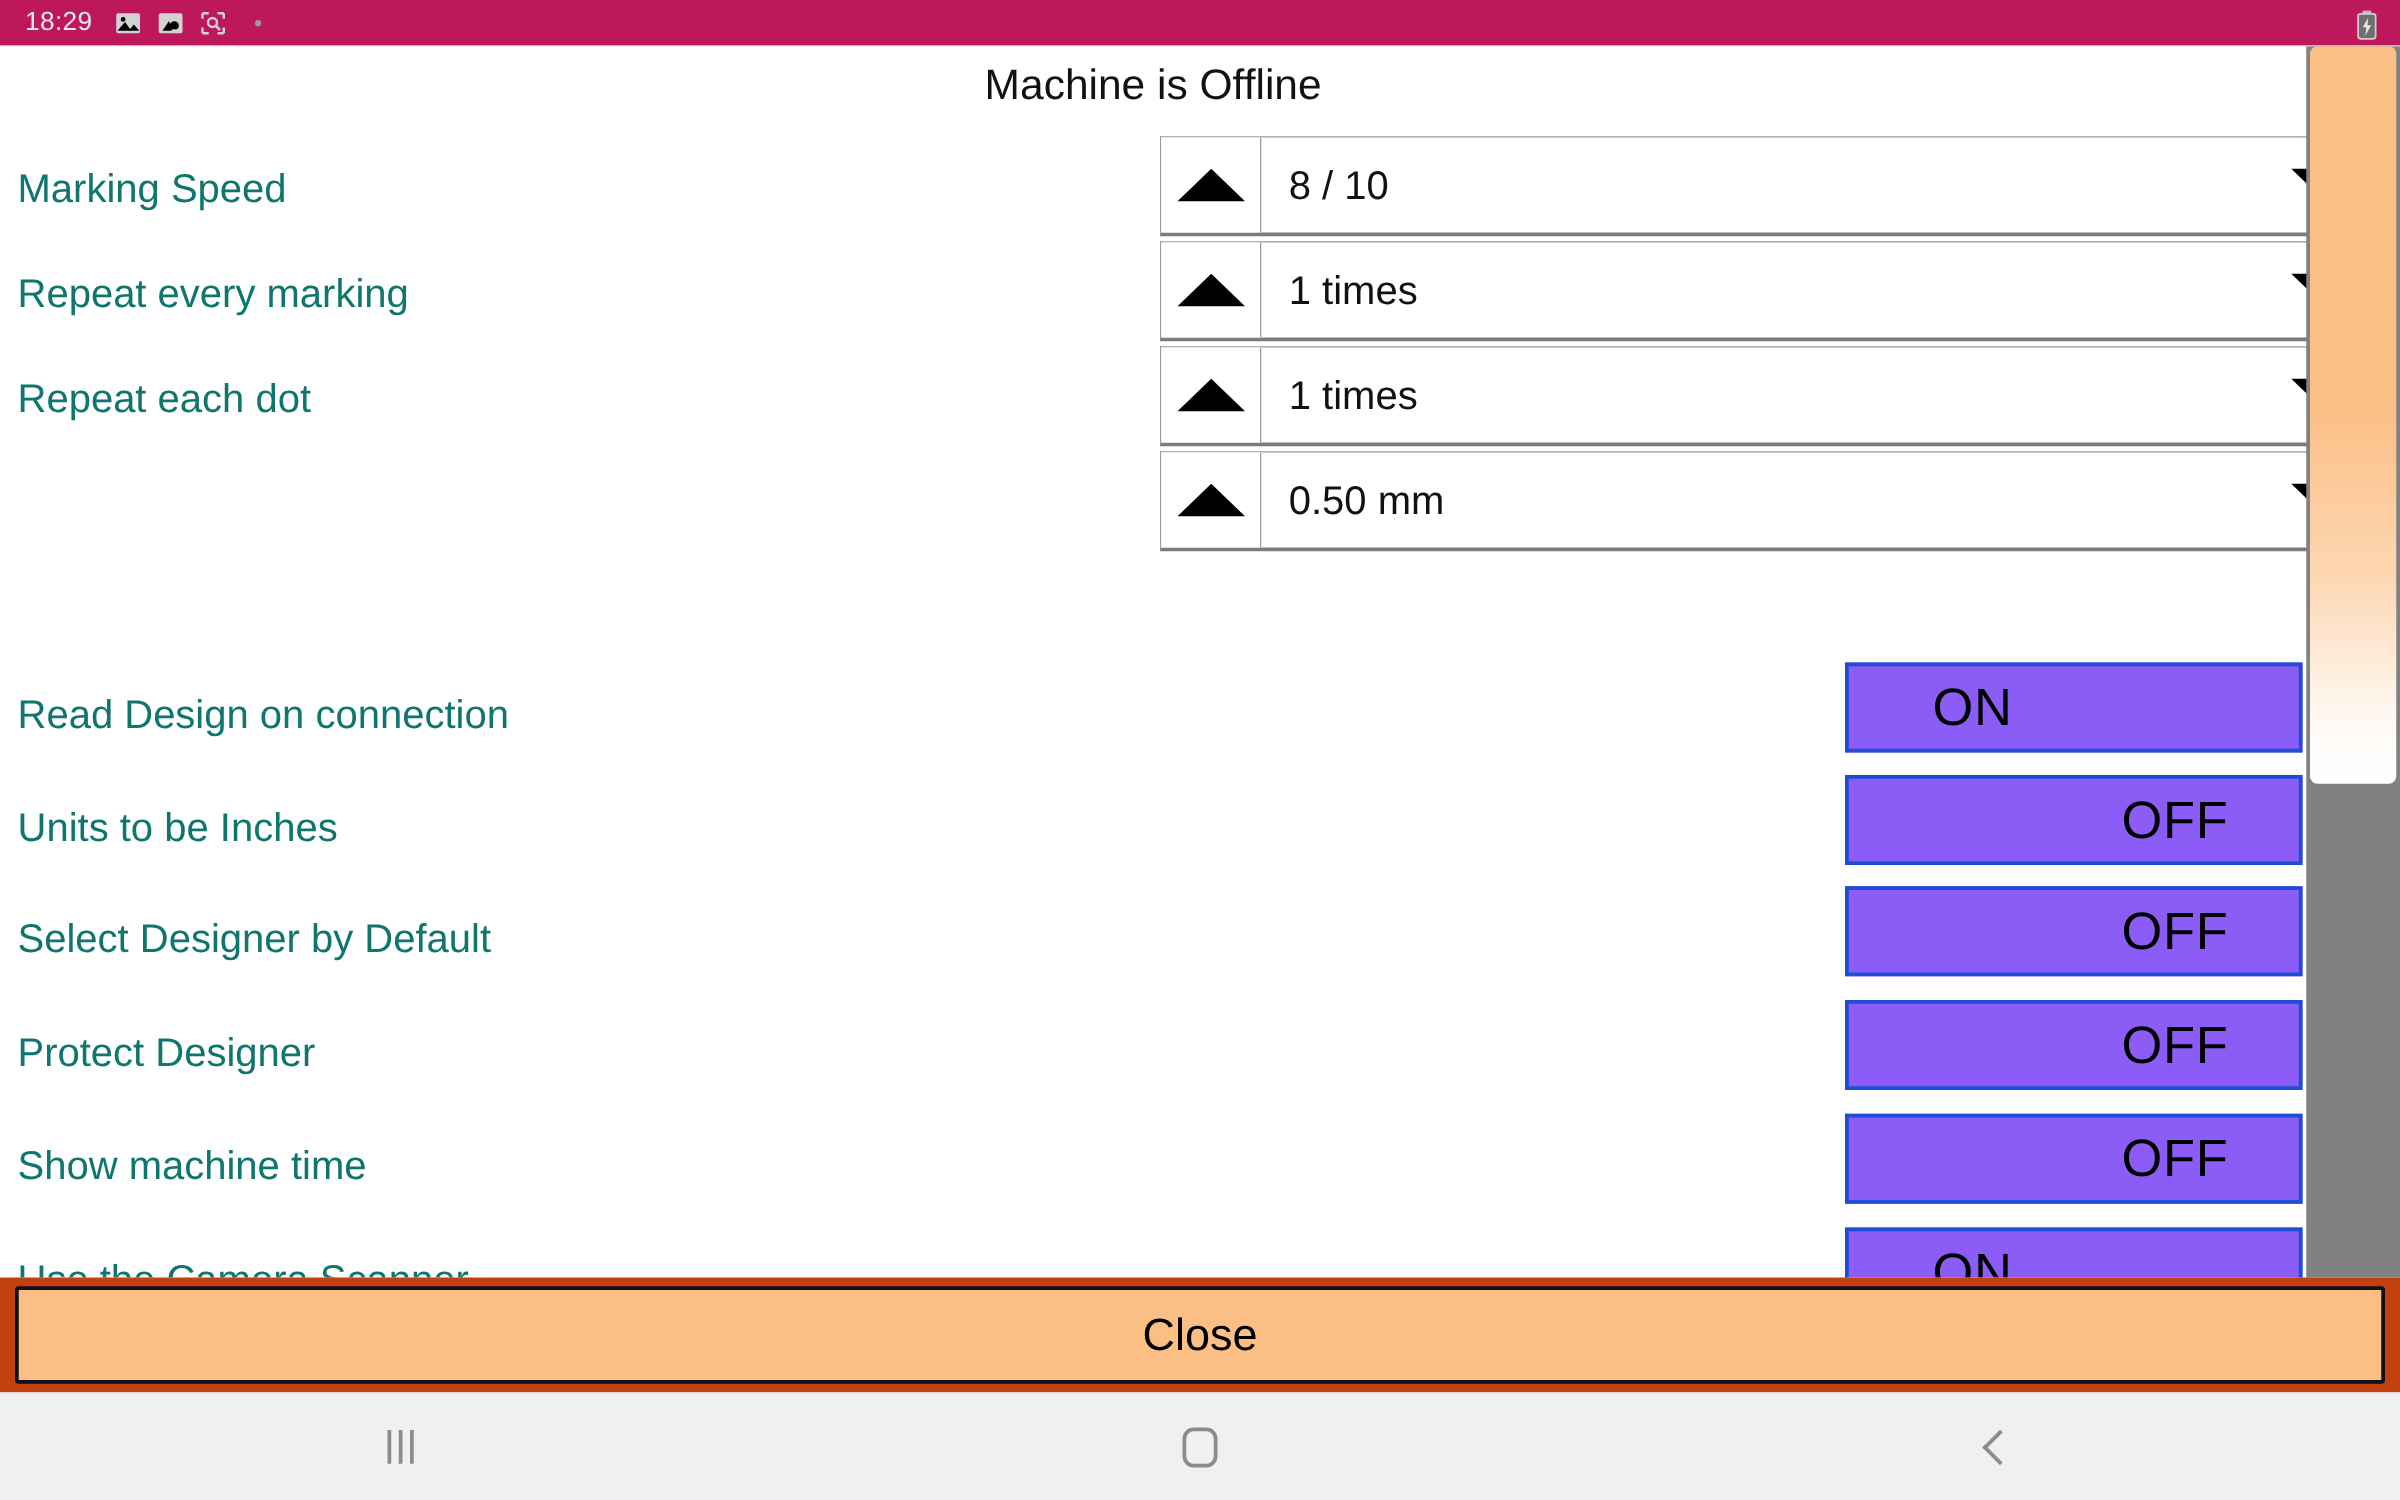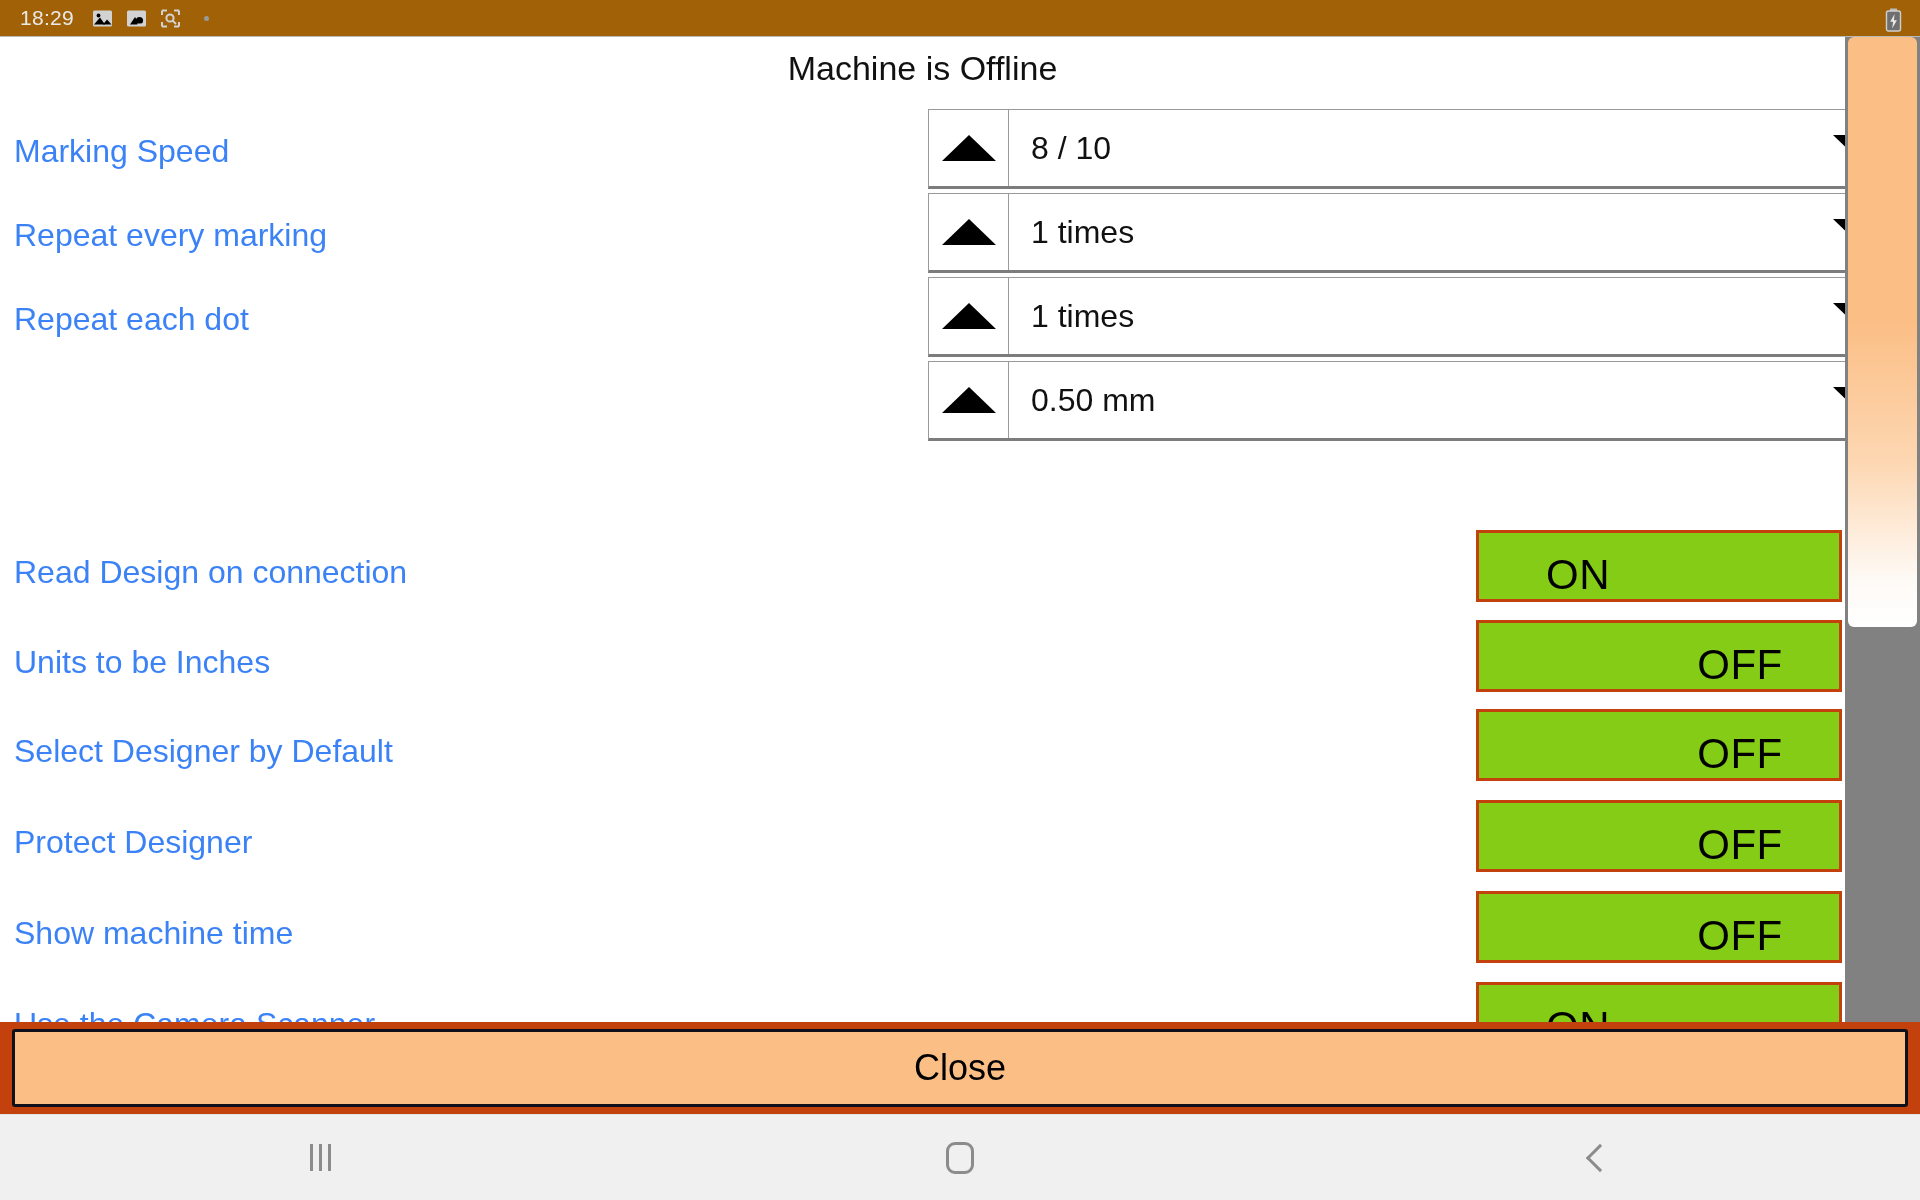--- a/index.html
+++ b/index.html
@@ -8,21 +8,21 @@
     width:1920px; height:1200px;
     background:#ffffff;
     font-family:"Liberation Sans", sans-serif;
     overflow:hidden;
   }
   #screen { position:relative; width:1920px; height:1200px; background:#fff; }
 
   
   .statusbar {
     position:absolute; top:0; left:0; width:1920px; height:36px;
-    background:#a16207; color:#e8e8e8;
+    background:#be185d; color:#e8e8e8;
     display:flex; align-items:center;
   }
   .sb-time { font-size:21px; margin-left:20px; letter-spacing:.3px; color:#e9e9e9; }
   .sb-icons { display:flex; align-items:center; gap:13px; margin-left:18px; }
   .sb-ico { width:21px; height:21px; position:relative; }
   .sb-ico svg { display:block; }
   .sb-dot { width:5px; height:5px; background:#9a9a9a; border-radius:50%; margin-left:10px; }
   .sb-right { margin-left:auto; margin-right:14px; display:flex; align-items:center; }
 
   
@@ -37,21 +37,21 @@
 
   .title {
     position:absolute; top:12px; left:0; width:1845px;
     text-align:center; font-size:34px; color:#111;
   }
 
   
   .row { position:absolute; left:0; width:1845px; height:84px; }
   .row-label {
     position:absolute; left:14px; top:50%; transform:translateY(-50%);
-    font-size:32px; color:#3b82f6; white-space:nowrap;
+    font-size:32px; color:#0f766e; white-space:nowrap;
   }
 
   
   .spinner {
     position:absolute; left:928px; top:0; width:988px; height:80px;
     background:#fff;
     border:1px solid #9a9a9a;
     border-bottom:3px solid #7c7c7c;
     display:flex; align-items:stretch;
   }
@@ -79,23 +79,23 @@
     width:0; height:0;
     border-left:27px solid transparent;
     border-right:27px solid transparent;
     border-top:26px solid #000;
   }
 
   
   .toggle {
     position:absolute; left:1476px; top:0;
     width:366px; height:72px;
-    border:3px solid #c2410c;
-    background:#84cc16;
-    display:flex; align-items:flex-end;
+    border:3px solid #1d4ed8;
+    background:#8b5cf6;
+    display:flex; align-items:center;
     overflow:hidden;
   }
   .tg-thumb { flex:0 0 45%; background:#fbbe85; }
   .tg-text {
     flex:1 1 auto; display:flex; align-items:center; justify-content:center;
     font-size:42px; color:#000; letter-spacing:.5px;
   }
   .toggle.on  .tg-text  { order:1; }
   .toggle.on  .tg-thumb { order:2; }
   .toggle.off .tg-thumb { order:1; }

